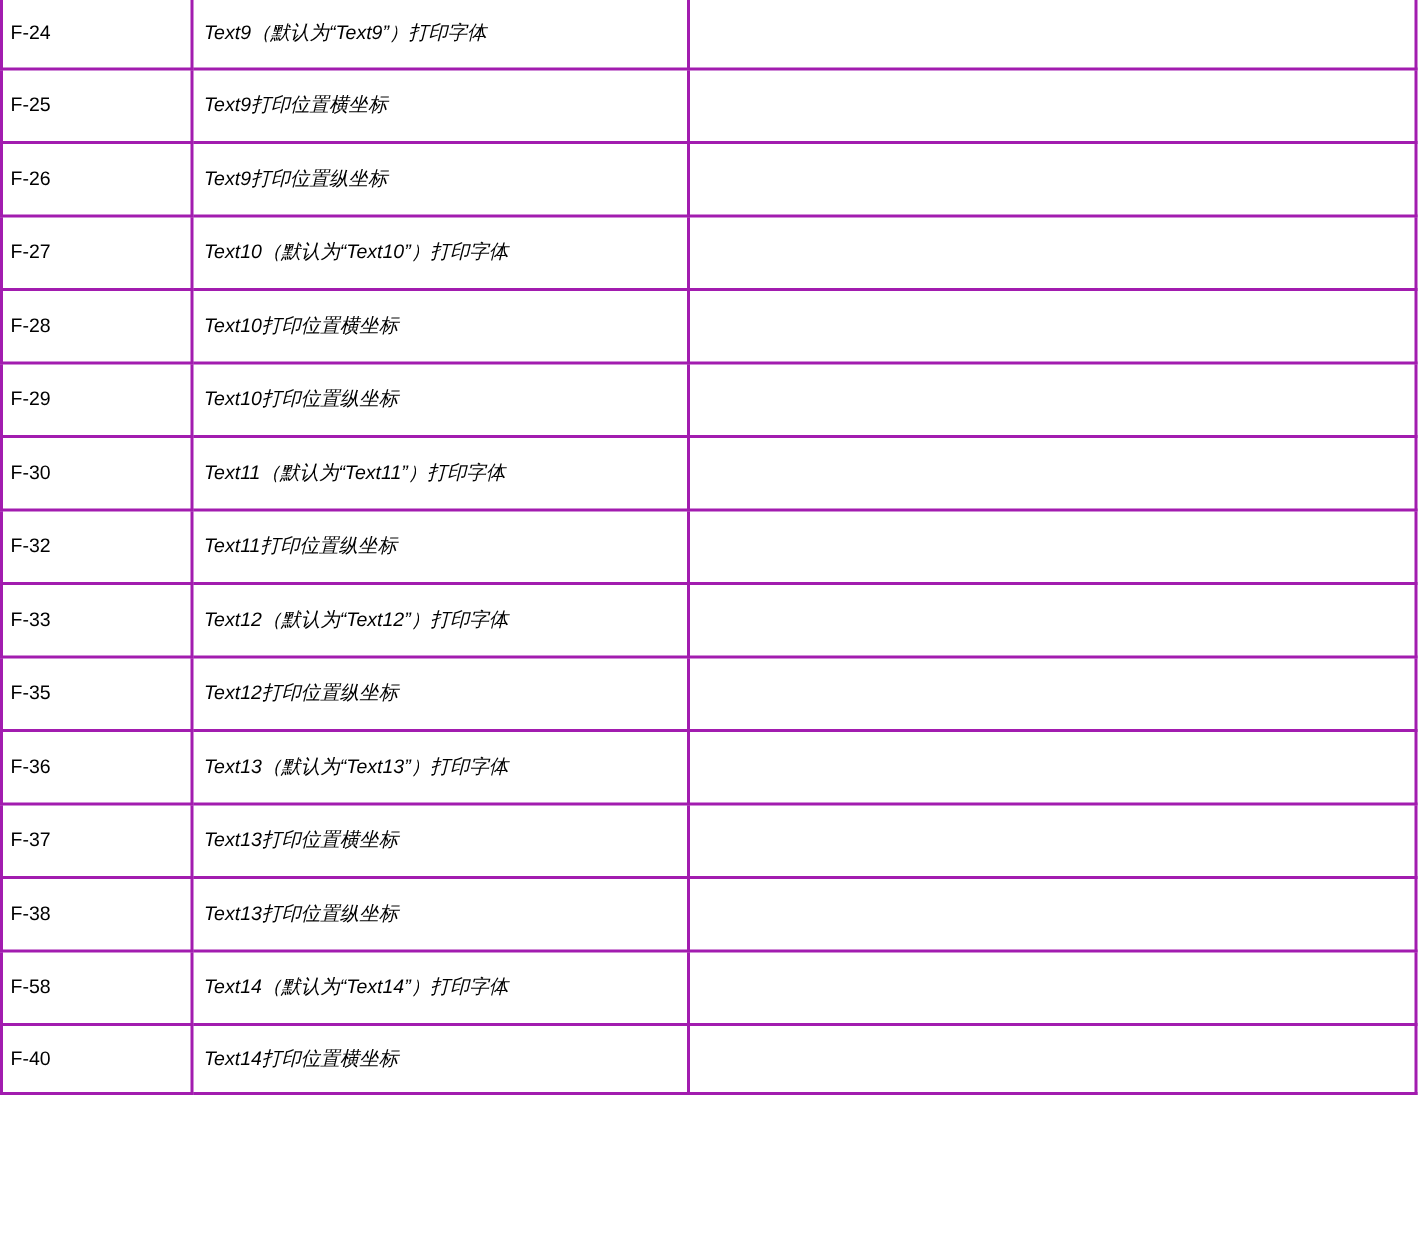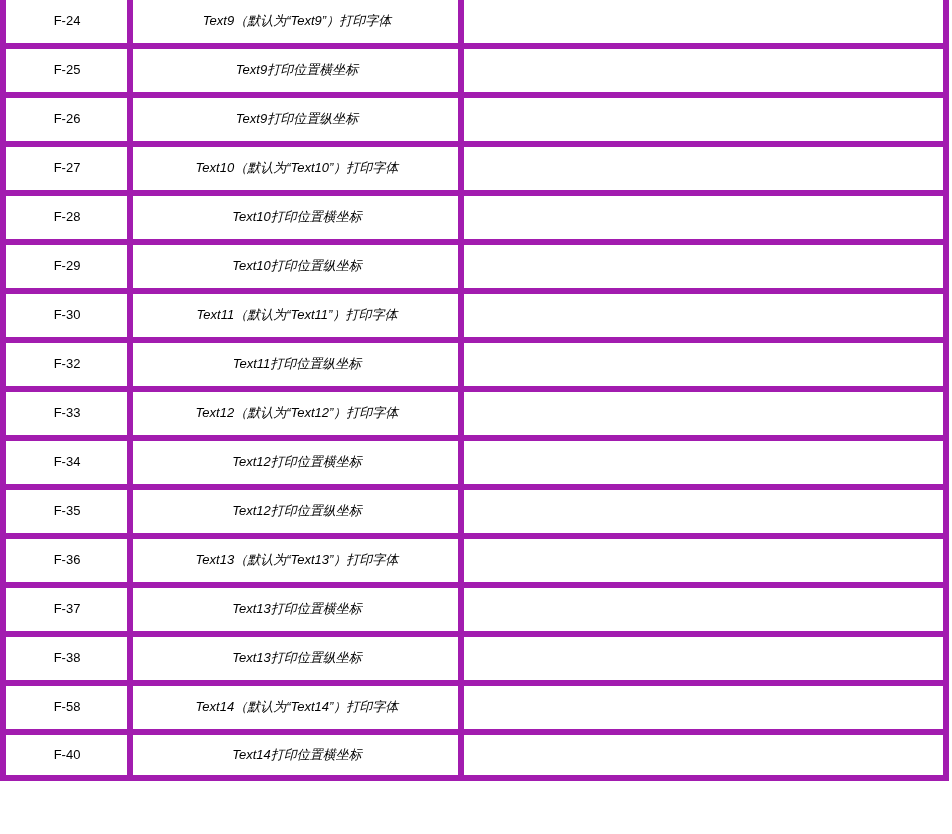--- a/index.html
+++ b/index.html
@@ -12,24 +12,23 @@
     height: 834px;
     overflow: hidden;
     font-family: "Liberation Sans", sans-serif;
     color: #000000;
   }
   table.doc-table {
     border-collapse: collapse;
     width: 945px;
     table-layout: fixed;
     margin: 0;
-    text-align: center;
   }
   table.doc-table td {
-    border: 6px solid #a21caf;
+    border: 2px solid #a21caf;
     padding: 0;
     vertical-align: middle;
     font-size: 13px;
     line-height: 1.4;
     height: 49px;
     box-sizing: border-box;
   }
   td.col-code {
     width: 127px;
   }
@@ -167,31 +166,20 @@
           <div class="cell-text">F-33</div>
         </td>
       <td class="col-desc">
           <div class="cell-text desc">Text12（默认为“Text12”）打印字体</div>
         </td>
       <td class="col-blank">
           <div class="cell-text"></div>
         </td>
     </tr>
 
-    <tr>
-      <td class="col-code">
-          <div class="cell-text">F-34</div>
-        </td>
-      <td class="col-desc">
-          <div class="cell-text desc">Text12打印位置横坐标</div>
-        </td>
-      <td class="col-blank">
-          <div class="cell-text"></div>
-        </td>
-    </tr>
 
     <tr>
       <td class="col-code">
           <div class="cell-text">F-35</div>
         </td>
       <td class="col-desc">
           <div class="cell-text desc">Text12打印位置纵坐标</div>
         </td>
       <td class="col-blank">
           <div class="cell-text"></div>

